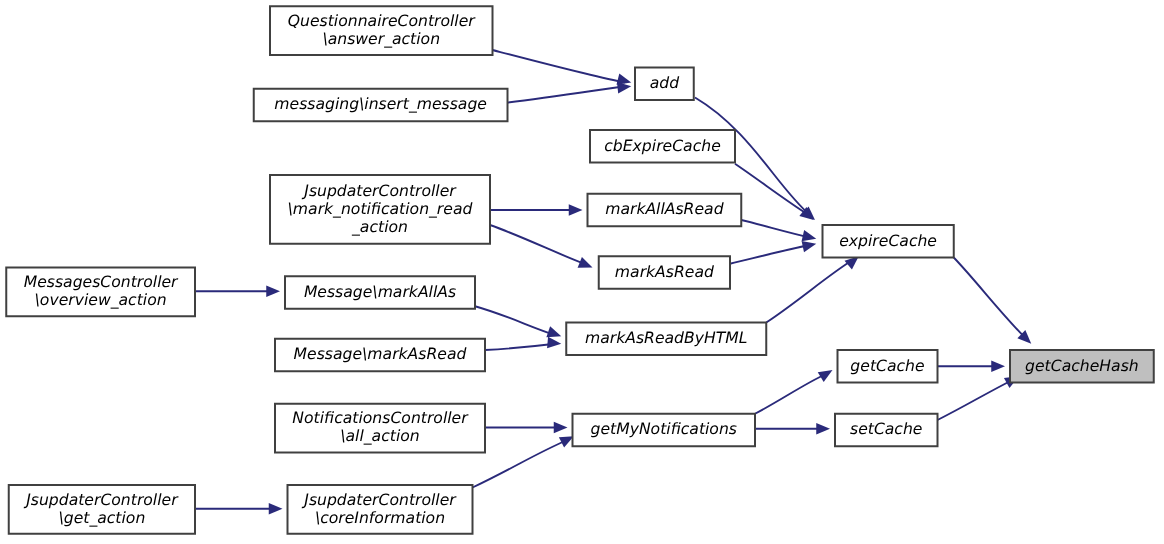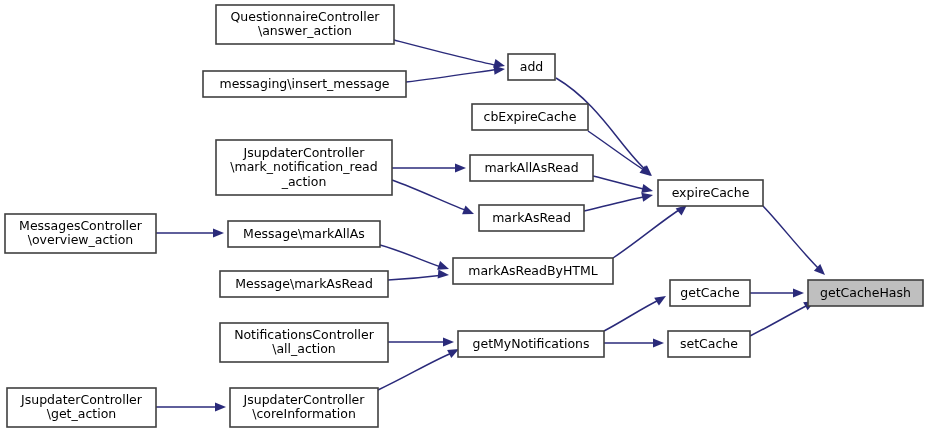--- a/index.html
+++ b/index.html
@@ -11,20 +11,21 @@
   body {
     width: 931px;
     height: 435px;
     font-family: "DejaVu Sans", "Liberation Sans", sans-serif;
     overflow: hidden;
   }
   #graph-root {
     position: relative;
     width: 931px;
     height: 435px;
+    font-style: italic;
   }
   svg#callgraph {
     display: block;
     width: 931px;
     height: 435px;
   }
   .node-box {
     fill: #ffffff;
     stroke: #404040;
     stroke-width: 1.6;

